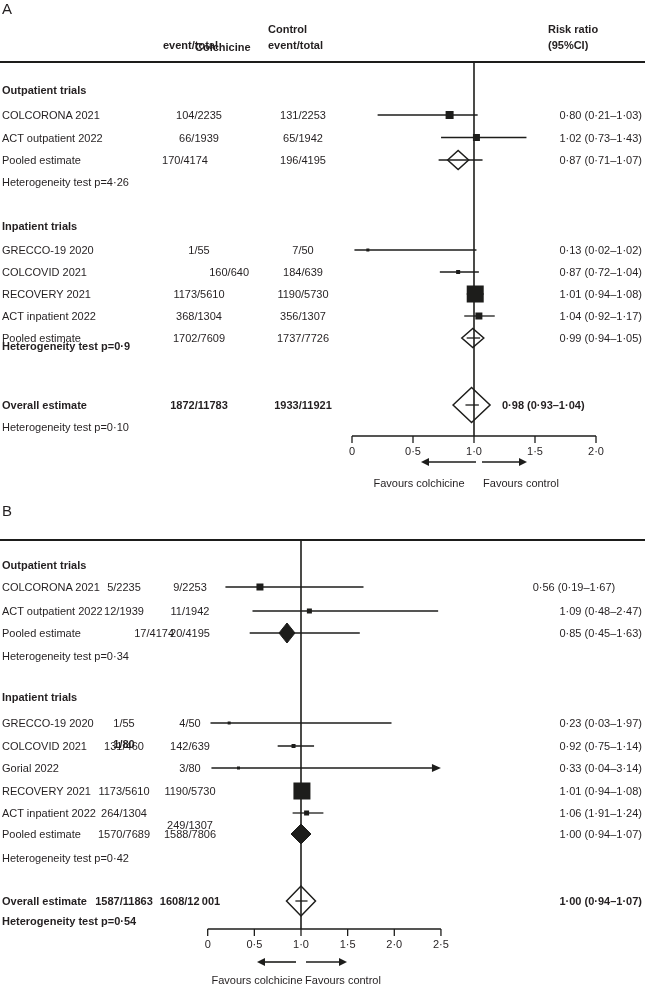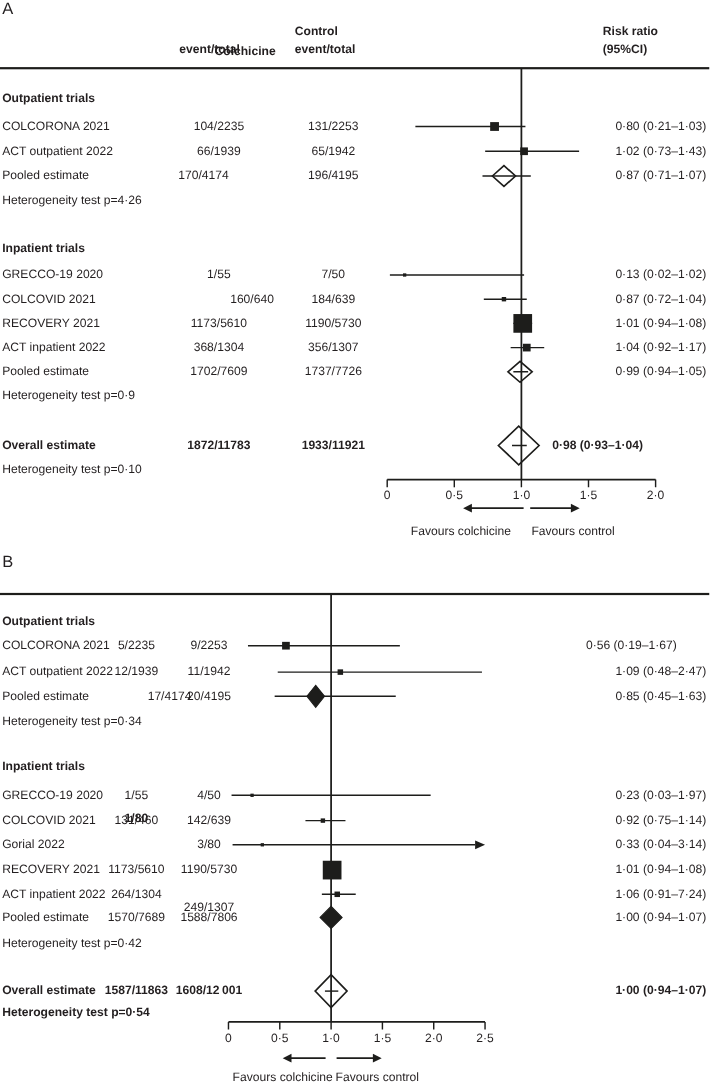--- a/index.html
+++ b/index.html
@@ -90,21 +90,21 @@
     <div class="t" style="left: 253px; width: 100px; text-align: center; top: 288px;">1190/5730</div>
     <div class="t" style="left: 502px; width: 140px; text-align: right; top: 288px;">1·01 (0·94–1·08)</div>
     <div class="t" style="left: 2px; top: 310px;">ACT inpatient 2022</div>
     <div class="t" style="left: 149px; width: 100px; text-align: center; top: 310px;">368/1304</div>
     <div class="t" style="left: 253px; width: 100px; text-align: center; top: 310px;">356/1307</div>
     <div class="t" style="left: 502px; width: 140px; text-align: right; top: 310px;">1·04 (0·92–1·17)</div>
     <div class="t" style="left: 2px; top: 332px;">Pooled estimate</div>
     <div class="t" style="left: 149px; width: 100px; text-align: center; top: 332px;">1702/7609</div>
     <div class="t" style="left: 253px; width: 100px; text-align: center; top: 332px;">1737/7726</div>
     <div class="t" style="left: 502px; width: 140px; text-align: right; top: 332px;">0·99 (0·94–1·05)</div>
-    <div class="t" style="left: 2px; top: 354px;">Heterogeneity test p=0·9</div>
+    <div class="t" style="left: 2px; top: 340px; font-weight: bold;">Heterogeneity test p=0·9</div>
     <div class="t b" style="left: 2px; top: 399px;">Overall estimate</div>
     <div class="t b" style="left: 144px; width: 110px; text-align: center; top: 399px;">1872/11783</div>
     <div class="t b" style="left: 248px; width: 110px; text-align: center; top: 399px;">1933/11921</div>
     <div class="t b" style="left: 502px; width: 140px; top: 399px;">0·98 (0·93–1·04)</div>
     <div class="t" style="left: 2px; top: 421px;">Heterogeneity test p=0·10</div>
     <div class="t panel-label" style="left: 2px; top: 503px;">B</div>
     <div class="rule" style="top: 539px;"></div>
     <svg width="645" height="988">
       <line x1="301" y1="540" x2="301" y2="929" stroke="#1d1d1b" stroke-width="1.6"></line>
       <line x1="207.7" y1="929" x2="440.95" y2="929" stroke="#1d1d1b" stroke-width="1.5"></line>
@@ -175,21 +175,21 @@
     <div class="t" style="left: 74px; width: 100px; text-align: center; top: 738px; font-weight: bold;">1/80</div>
     <div class="t" style="left: 140px; width: 100px; text-align: center; top: 762px;">3/80</div>
     <div class="t" style="left: 502px; width: 140px; text-align: right; top: 762px;">0·33 (0·04–3·14)</div>
     <div class="t" style="left: 2px; top: 785px;">RECOVERY 2021</div>
     <div class="t" style="left: 74px; width: 100px; text-align: center; top: 785px;">1173/5610</div>
     <div class="t" style="left: 140px; width: 100px; text-align: center; top: 785px;">1190/5730</div>
     <div class="t" style="left: 502px; width: 140px; text-align: right; top: 785px;">1·01 (0·94–1·08)</div>
     <div class="t" style="left: 2px; top: 807px;">ACT inpatient 2022</div>
     <div class="t" style="left: 74px; width: 100px; text-align: center; top: 807px;">264/1304</div>
     <div class="t" style="left: 140px; width: 100px; text-align: center; top: 807px; margin-top: 12px;">249/1307</div>
-    <div class="t" style="left: 502px; width: 140px; text-align: right; top: 807px;">1·06 (0·91–7·24)</div>
+    <div class="t" style="left: 502px; width: 140px; text-align: right; top: 807px;">1·06 (1·91–1·24)</div>
     <div class="t" style="left: 2px; top: 828px;">Pooled estimate</div>
     <div class="t" style="left: 74px; width: 100px; text-align: center; top: 828px;">1570/7689</div>
     <div class="t" style="left: 140px; width: 100px; text-align: center; top: 828px;">1588/7806</div>
     <div class="t" style="left: 502px; width: 140px; text-align: right; top: 828px;">1·00 (0·94–1·07)</div>
     <div class="t" style="left: 2px; top: 852px;">Heterogeneity test p=0·42</div>
     <div class="t b" style="left: 2px; top: 895px;">Overall estimate</div>
     <div class="t b" style="left: 69px; width: 110px; text-align: center; top: 895px;">1587/11863</div>
     <div class="t b" style="left: 135px; width: 110px; text-align: center; top: 895px;">1608/12 001</div>
     <div class="t b" style="left: 502px; width: 140px; text-align: right; top: 895px;">1·00 (0·94–1·07)</div>
     <div class="t b" style="left: 2px; top: 915px;">Heterogeneity test p=0·54</div>

